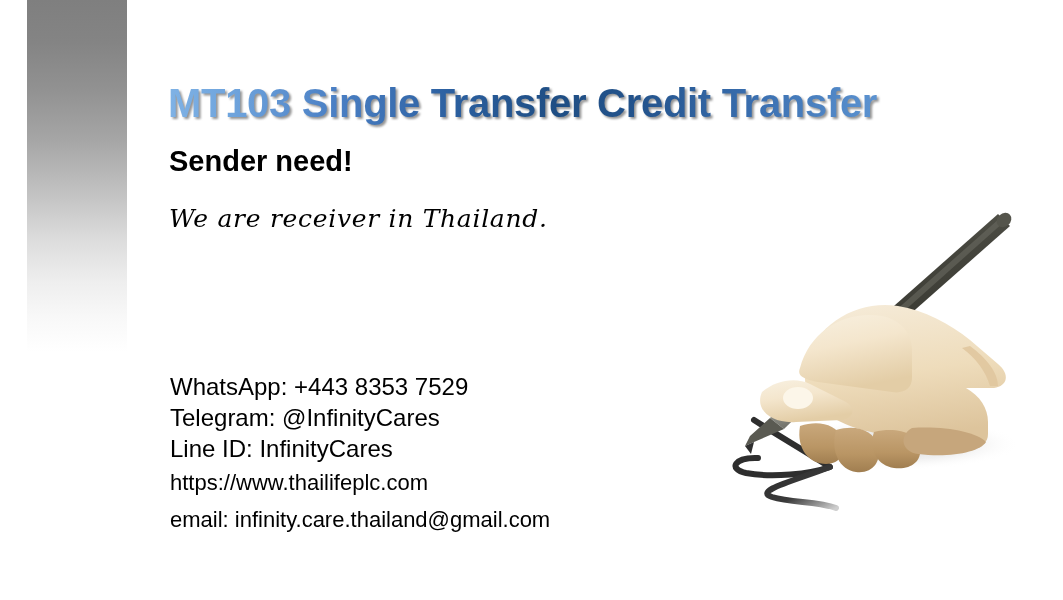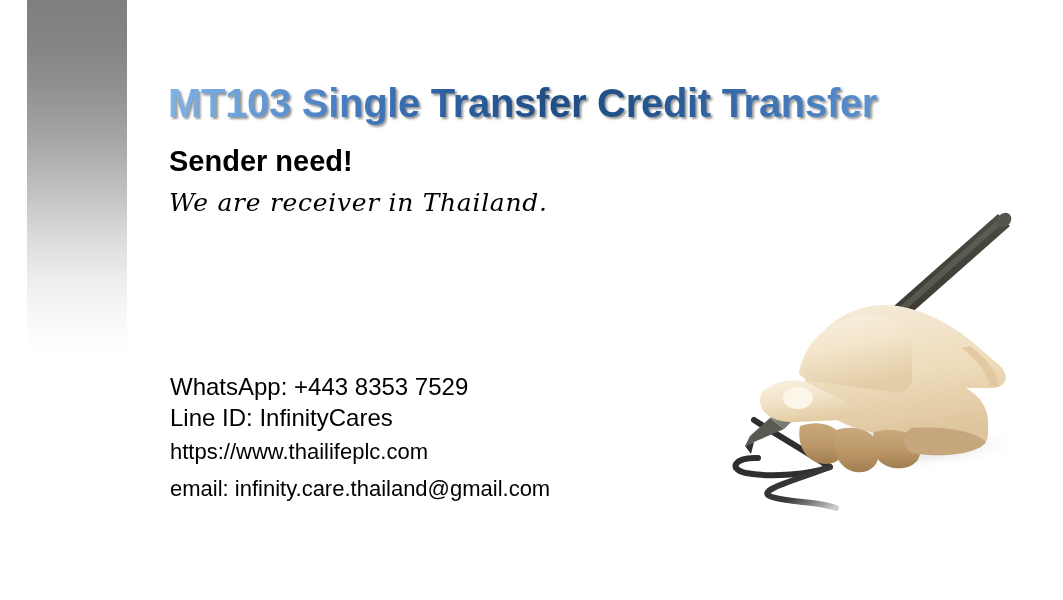--- a/index.html
+++ b/index.html
@@ -74,21 +74,21 @@
     font-size: 29px;
     font-weight: bold;
     color: #000000;
     white-space: nowrap;
   }
 
   
   #script-line {
     position: absolute;
     left: 169px;
-    top: 188px;
+    top: 204px;
     font-family: "DejaVu Serif", "Liberation Serif", serif;
     font-style: italic;
     font-size: 25px;
     letter-spacing: 0.7px;
     color: #000000;
     white-space: nowrap;
   }
 
   
   #contact-block {
@@ -132,20 +132,21 @@
   <div id="side-bar"></div>
 
   <div id="headline">MT103 Single Transfer Credit Transfer</div>
 
   <div id="subhead">Sender need!</div>
 
   <div id="script-line">We are receiver in Thailand.</div>
 
   <div id="contact-block">
     <div class="contact-line primary">WhatsApp: +443 8353 7529</div>
+    <div class="contact-line primary">Telegram: @InfinityCares</div>
     <div class="contact-line primary">Line ID: InfinityCares</div>
     <div class="contact-line secondary">https://www.thailifeplc.com</div>
     <div class="contact-line secondary">email: infinity.care.thailand@gmail.com</div>
   </div>
 
   <div id="hand-illustration">
     <svg viewBox="0 0 410 340" xmlns="http://www.w3.org/2000/svg">
       <defs>
         <linearGradient id="skinTop" x1="0" y1="0" x2="0.3" y2="1">
           <stop offset="0%" stop-color="#f8f0e0"></stop>

